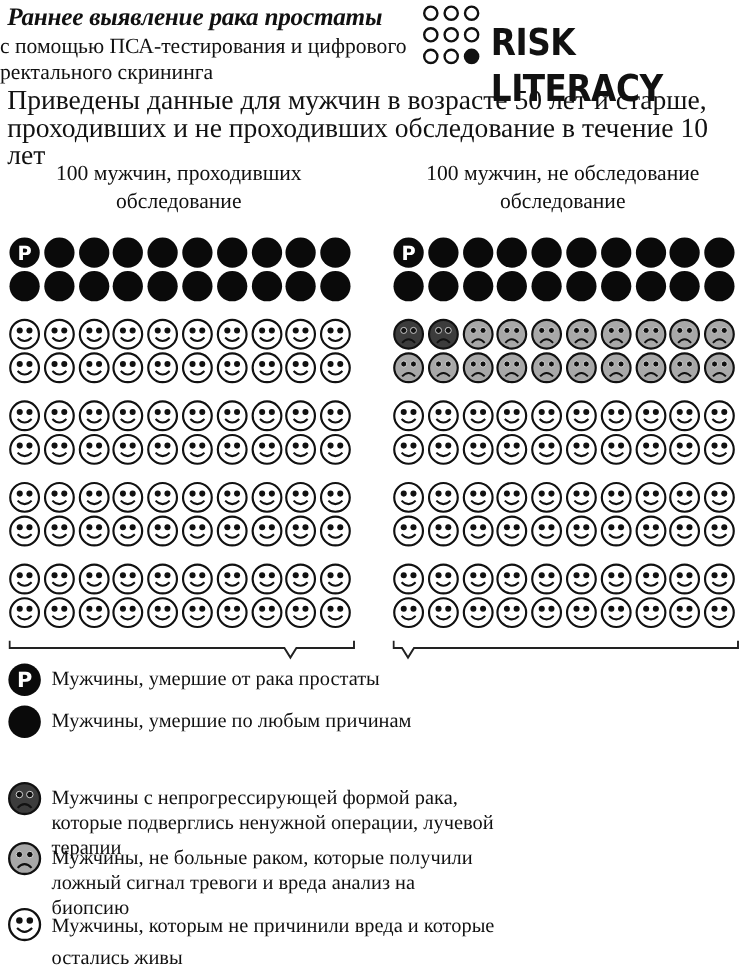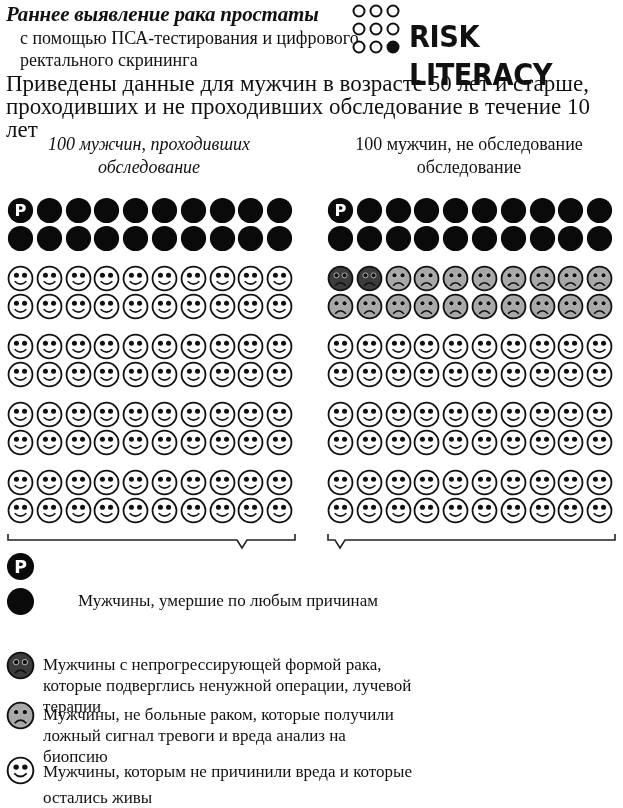--- a/index.html
+++ b/index.html
@@ -1,19 +1,19 @@
 <!DOCTYPE html>
 <html><head>
 <meta charset="utf-8">
 <style>
   html, body { margin:0; padding:0; background:#ffffff; }
   body { width:623px; height:808px; position:relative; overflow:hidden;
          font-family:"Liberation Serif","DejaVu Serif",serif; color:#111; }
   .title { position:absolute; left:6px; top:2px; font-size:21px; font-weight:bold; letter-spacing:-0.2px; line-height:24px;font-style:italic; }
-  .subtitle { position:absolute; left:20px; top:27px; width:340px; font-size:18px; line-height:22px; }
+  .subtitle { position:absolute; left:0; top:27px; width:340px; font-size:18px; line-height:22px; }
   .desc { position:absolute; left:6px; top:72px; width:615px; font-size:23px; line-height:23px; }
   .logo { position:absolute; left:352px; top:2px; width:270px; height:54px; }
   .logo-dots { position:absolute; left:0; top:2px; width:48px; height:50px; }
   .logo-top { position:absolute; left:60px; top:0px; font-family:"DejaVu Sans","Liberation Sans",sans-serif; font-size:14px; letter-spacing:3.2px; line-height:16px; font-weight:bold; }
   .logo-bottom { position:absolute; left:57px; top:15px; font-family:"DejaVu Sans","Liberation Sans",sans-serif; font-size:31px; font-weight:bold; letter-spacing:-0.5px; line-height:38px; transform:scaleX(0.88); transform-origin:left; }
   .group-label { position:absolute; top:133px; width:290px; text-align:center; font-size:18px; line-height:23px; }
   .grid { position:absolute; top:197px; width:290px; }
   .row { display:flex; height:28px; }
   .row.gap { margin-top:12px; }
   .icon { width:27px; height:27px; margin-right:1.8px; flex:none; }
@@ -40,21 +40,21 @@
         <circle cx="24" cy="25" r="5.5"></circle>
         <circle cx="41" cy="25" r="5.5"></circle>
       <circle cx="7" cy="43" r="5.5"></circle>
         <circle cx="24" cy="43" r="5.5"></circle>
     </g>
     <circle cx="41" cy="43" r="6.5" fill="#111"></circle>
   </svg>
   <div class="logo-bottom">RISK LITERACY</div>
 </div>
 
-<div class="group-label" style="left:4px;font-style:italic;">100 мужчин, проходивших обследование</div>
+<div class="group-label" style="left:4px;">100 мужчин, проходивших обследование</div>
 <div class="group-label" style="left:324px;">100 мужчин, не обследование обследование</div>
 
 <div class="grid" id="grid-0" style="left:7px;">
     <div class="row">
       <span class="icon"><svg viewBox="0 0 30 30" width="100%" height="100%">
           <circle cx="15" cy="15" r="14" fill="#0a0a0a"></circle>
           <text x="15" y="21.5" text-anchor="middle" font-family="DejaVu Sans, sans-serif" font-weight="bold" font-size="18" fill="#fff">P</text>
         </svg></span>
       <span class="icon"><svg viewBox="0 0 30 30" width="100%" height="100%">
           <circle cx="15" cy="15" r="14" fill="#0a0a0a"></circle>
@@ -1183,22 +1183,23 @@
 <svg class="bracket" style="left:327px;" viewBox="0 0 290 22">
   <path d="M1 4 V10 H8 L13 18 L18 10 H288 V4" fill="none" stroke="#222" stroke-width="1.6"></path>
 </svg>
 
 <div class="legend">
   <div class="legend-item" style="top:0px;">
     <span class="icon"><svg viewBox="0 0 30 30" width="100%" height="100%">
           <circle cx="15" cy="15" r="14" fill="#0a0a0a"></circle>
           <text x="15" y="21.5" text-anchor="middle" font-family="DejaVu Sans, sans-serif" font-weight="bold" font-size="18" fill="#fff">P</text>
         </svg></span>
+    <span class="legend-text">Мужчины, умершие от рака простаты</span>
   </div>
-  <div class="legend-item" style="top:35px;text-align:center;">
+  <div class="legend-item" style="top:35px;">
     <span class="icon"><svg viewBox="0 0 30 30" width="100%" height="100%">
           <circle cx="15" cy="15" r="14" fill="#0a0a0a"></circle>
         </svg></span>
     <span class="legend-text">Мужчины, умершие по любым причинам</span>
   </div>
   <div class="legend-item" style="top:72px;margin-top:27px;">
     <span class="icon"><svg viewBox="0 0 30 30" width="100%" height="100%">
           <circle cx="15" cy="15" r="13.3" fill="#3c3c3c" stroke="#111111" stroke-width="2"></circle>
           <circle cx="10.5" cy="11.5" r="2.8" fill="#111111" stroke="#ddd" stroke-width="0.8"></circle>
           <circle cx="19.5" cy="11.5" r="2.8" fill="#111111" stroke="#ddd" stroke-width="0.8"></circle>

